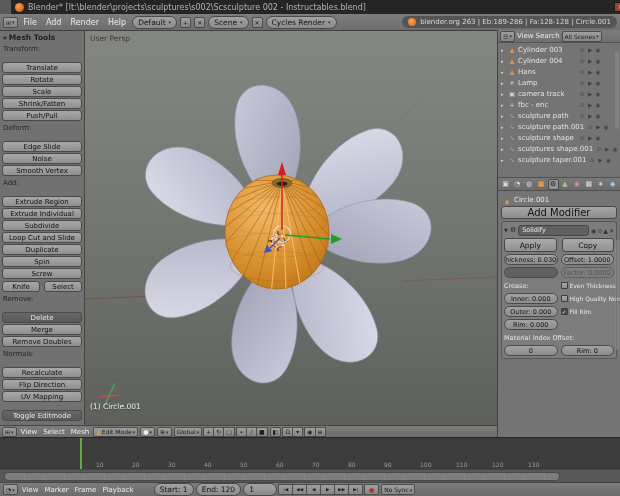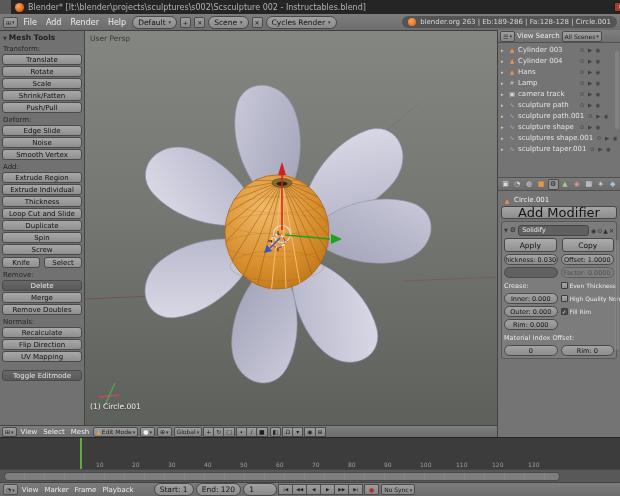--- a/index.html
+++ b/index.html
@@ -17,21 +17,21 @@
   .hbtn{height:11px;min-width:11px;background:linear-gradient(#9f9f9f,#868686);border:1px solid #4c4c4c;border-radius:2px;color:#1d1d1d;font-size:6px;display:flex;align-items:center;justify-content:center;gap:1px;padding:0 2px;white-space:nowrap}
   .menu-item{padding:0 3px}
   .dd{display:flex;align-items:center;gap:3px;background:linear-gradient(#a2a2a2,#8a8a8a);border:1px solid #484848;border-radius:8px;height:13px;padding:0 5px;color:#141414;font-size:7.5px;white-space:nowrap}
   .da{font-size:5px;color:#333}
   .stats{margin-left:auto;display:flex;align-items:center;gap:4px;background:#545454;border-radius:8px;height:12px;padding:0 6px;color:#d8d8d8;font-size:7px;white-space:nowrap}
   .slogo{width:8px;height:8px;border-radius:50%;background:radial-gradient(circle at 40% 40%,#ffa35c,#d9610a)}
 
   
   .tool-shelf{position:absolute;left:0;top:31px;width:85px;height:394px;background:#717171;border-right:1px solid #454545;padding-top:1px;overflow:hidden}
   .ts-title{display:flex;align-items:center;gap:2px;color:#1e1e1e;font-size:7.5px;padding:1px 3px;font-weight:bold}
-  .ts-label{color:#262626;font-size:7px;padding:2px 3px 0}
+  .ts-label{color:#262626;font-size:7px;padding:2px 3px 8px}
   .tbtn{height:11px;margin:1px 2px;background:linear-gradient(#a8a8a8,#8f8f8f);border:1px solid #4a4a4a;border-radius:3px;color:#111;font-size:7px;display:flex;align-items:center;justify-content:center;white-space:nowrap;overflow:hidden}
   .tbtn.dark{background:linear-gradient(#686868,#595959);color:#e4e4e4}
   .trow{display:flex}
   .trow .tbtn{flex:1}
   .toggle-edit{margin-top:8px}
 
   
   .viewport{position:absolute;left:85px;top:31px;width:412px;height:394px;background:linear-gradient(#838580 0%,#75777300 0),linear-gradient(#84867f 0%,#73757000 0);background:linear-gradient(#848681 0%,#757772 45%,#5e605c 100%);overflow:hidden}
   .vp-label{position:absolute;left:5px;top:3px;font-size:7.5px;color:#3a3a3a}
   .vp-obj{position:absolute;left:5px;bottom:14px;font-size:7.5px;color:#f0f0f0;text-shadow:0 1px 1px rgba(0,0,0,.35)}
@@ -53,21 +53,21 @@
   .oicon{font-size:6px;width:8px;text-align:center;flex:0 0 auto}
   .c-mesh{color:#e8954a}.c-lamp{color:#e8dc9a}.c-cam{color:#d8d8d8}.c-curve{color:#9ab8d8}.c-empty{color:#dadada}
   .oicons{margin-left:auto;display:flex;color:#414141;font-size:5.5px}
   .oicons span{width:8px;text-align:center}
   .oscroll{position:absolute;right:1px;top:8px;width:4px;height:78px;background:#909090;border-radius:2px;opacity:.55}
 
   .ptabs{height:14px;background:linear-gradient(#7a7a7a,#6b6b6b);border-top:1px solid #505050;border-bottom:1px solid #505050;display:flex;align-items:center;gap:1px;padding:0 2px}
   .ptab{width:11px;height:11px;border:1px solid transparent;border-radius:2px;display:flex;align-items:center;justify-content:center;font-size:7px;color:#dcdcdc}
   .ptab.active{background:#949494;border-color:#4c4c4c;color:#1d1d1d}
   .pbread{height:13px;display:flex;align-items:flex-end;gap:3px;padding:0 5px;color:#ececec}
-  .addmod{height:13px;margin:2px 3px;background:linear-gradient(#a6a6a6,#8d8d8d);border:1px solid #474747;border-radius:3px;display:flex;align-items:center;justify-content:center;color:#141414;font-size:13px}
+  .addmod{height:13px;margin:2px 3px;background:linear-gradient(#a6a6a6,#8d8d8d);border:1px solid #474747;border-radius:3px;display:flex;align-items:center;justify-content:center;color:#141414;font-size:10px}
 
   .modpanel{margin:1px 3px;background:#7c7c7c;border:1px solid #585858;border-radius:3px;padding:2px}
   .mhead{display:flex;align-items:center;gap:2px;height:12px;margin-bottom:2px;color:#2c2c2c}
   .mname{flex:1;height:11px;background:#606060;border:1px solid #454545;border-radius:3px;color:#e6e6e6;font-size:6.5px;display:flex;align-items:center;padding:0 3px}
   .mtog{display:flex;gap:1px;color:#2f2f2f;font-size:6px}
   .mrow2{display:flex;gap:5px;margin:1px 0 2px}
   .mbtn{flex:1;height:14px;background:linear-gradient(#ababab,#909090);border:1px solid #474747;border-radius:3px;color:#121212;font-size:7.5px;display:flex;align-items:center;justify-content:center}
   .mcols{display:flex;gap:3px}
   .mcol{flex:1;display:flex;flex-direction:column;gap:2px;min-width:0}
   .mnum{height:11px;background:linear-gradient(#a3a3a3,#8c8c8c);border:1px solid #4a4a4a;border-radius:6px;color:#141414;font-size:6.5px;display:flex;align-items:center;justify-content:center;white-space:nowrap;overflow:hidden}
@@ -144,21 +144,21 @@
     <div class="tbtn">Scale</div>
     <div class="tbtn">Shrink/Fatten</div>
     <div class="tbtn">Push/Pull</div>
     <div class="ts-label">Deform:</div>
     <div class="tbtn">Edge Slide</div>
     <div class="tbtn">Noise</div>
     <div class="tbtn">Smooth Vertex</div>
     <div class="ts-label">Add:</div>
     <div class="tbtn">Extrude Region</div>
     <div class="tbtn">Extrude Individual</div>
-    <div class="tbtn">Thickness</div>
+    <div class="tbtn">Subdivide</div>
     <div class="tbtn">Loop Cut and Slide</div>
     <div class="tbtn">Duplicate</div>
     <div class="tbtn">Spin</div>
     <div class="tbtn">Screw</div>
     <div class="trow">
       <div class="tbtn">Knife</div>
       <div class="tbtn">Select</div>
     </div>
     <div class="ts-label">Remove:</div>
     <div class="tbtn dark">Delete</div>
@@ -377,20 +377,30 @@
         <span class="oicon c-cam">▣</span>
         <span>camera track</span>
         <span class="oicons">
             <span>⊙</span>
             <span>▶</span>
             <span>◉</span>
           </span>
       </div>
       <div class="orow">
         <span class="exp">▸</span>
+        <span class="oicon c-empty">+</span>
+        <span>fbc - enc</span>
+        <span class="oicons">
+            <span>⊙</span>
+            <span>▶</span>
+            <span>◉</span>
+          </span>
+      </div>
+      <div class="orow">
+        <span class="exp">▸</span>
         <span class="oicon c-curve">∿</span>
         <span>sculpture path</span>
         <span class="oicons">
             <span>⊙</span>
             <span>▶</span>
             <span>◉</span>
           </span>
       </div>
       <div class="orow">
         <span class="exp">▸</span>

